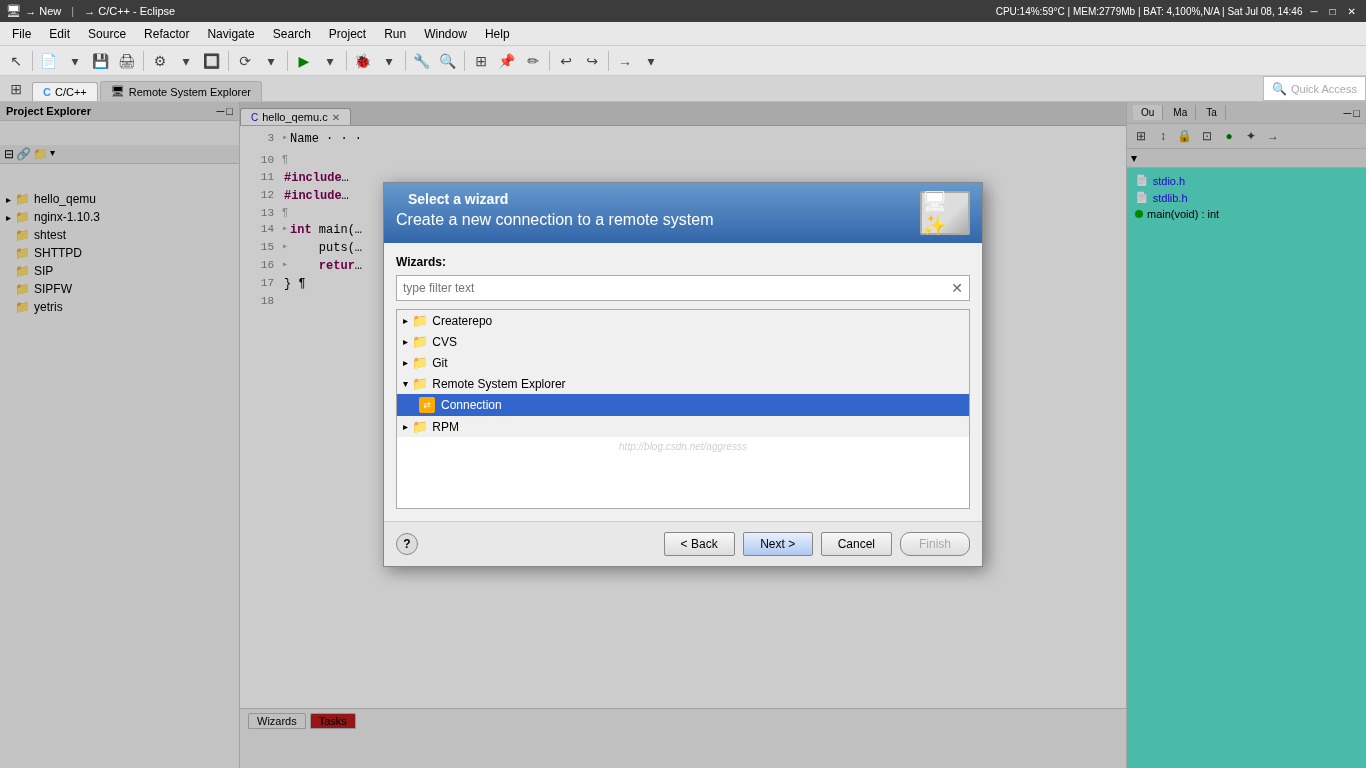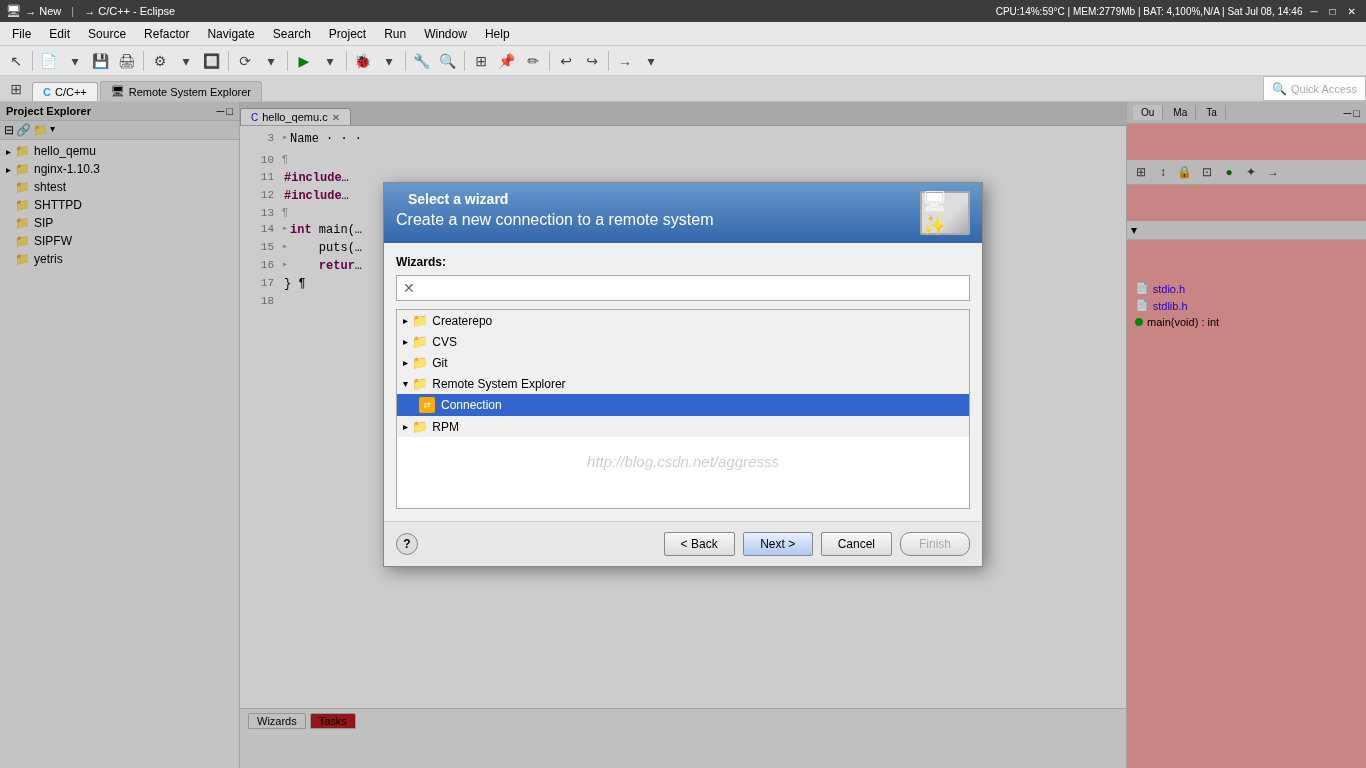--- a/index.html
+++ b/index.html
@@ -90,20 +90,21 @@
       height: calc(768px - 22px - 24px - 30px - 26px);
     }
 
     
     .sidebar {
       width: 240px;
       background: #f5f5f5;
       border-right: 1px solid #ccc;
       display: flex;
       flex-direction: column;
+      gap: 24px;
     }
     .sidebar-header {
       background: #e0e0e0;
       padding: 3px 6px;
       font-size: 11px;
       font-weight: bold;
       border-bottom: 1px solid #ccc;
       display: flex;
       align-items: center;
       justify-content: space-between;
@@ -183,25 +184,24 @@
       border: 1px solid #bbb;
       border-radius: 2px 2px 0 0;
       cursor: pointer;
       font-size: 11px;
     }
     .bottom-tab.active { background: #f0f0f0; }
 
     
     .right-panel {
       width: 240px;
-      background: #fca5a5;
+      background: #5eead4;
       border-left: 1px solid #ccc;
       display: flex;
       flex-direction: column;
-      gap: 36px;
     }
     .right-panel-header {
       background: #e0e0e0;
       padding: 3px 6px;
       font-size: 11px;
       border-bottom: 1px solid #ccc;
       display: flex; align-items: center; justify-content: space-between;
     }
     .right-tab {
       padding: 2px 8px;
@@ -305,23 +305,23 @@
       cursor: pointer;
       font-size: 12px;
     }
     .wizard-item.selected {
       background: #3366cc;
       color: #fff;
     }
     .watermark {
       text-align: center;
       color: rgba(0,0,0,0.2);
-      font-size: 15px;
+      font-size: 10px;
       font-style: italic;
-      padding: 16px;
+      padding: 4px;
     }
 
     .dialog-footer {
       padding: 10px 12px;
       display: flex;
       align-items: center;
       gap: 8px;
       border-top: 1px solid #ccc;
       background: #e8e8e8;
     }
@@ -627,20 +627,21 @@
         </div>
         <div class="dialog-icon">
           <span>🖥✨</span>
         </div>
       </div>
 
       <div class="dialog-body">
         <div class="dialog-label">Wizards:</div>
 
         <div class="filter-box">
+          <input class="filter-input" type="text" placeholder="type filter text" style="">
           <span class="filter-clear">✕</span>
         </div>
 
         <div class="wizard-list">
 
           <div class="wizard-group">
             <div class="wizard-group-header">
               <span style="font-size:10px;">▸</span>
               <span class="wizard-group-icon">📁</span>
               <span>Createrepo</span>

